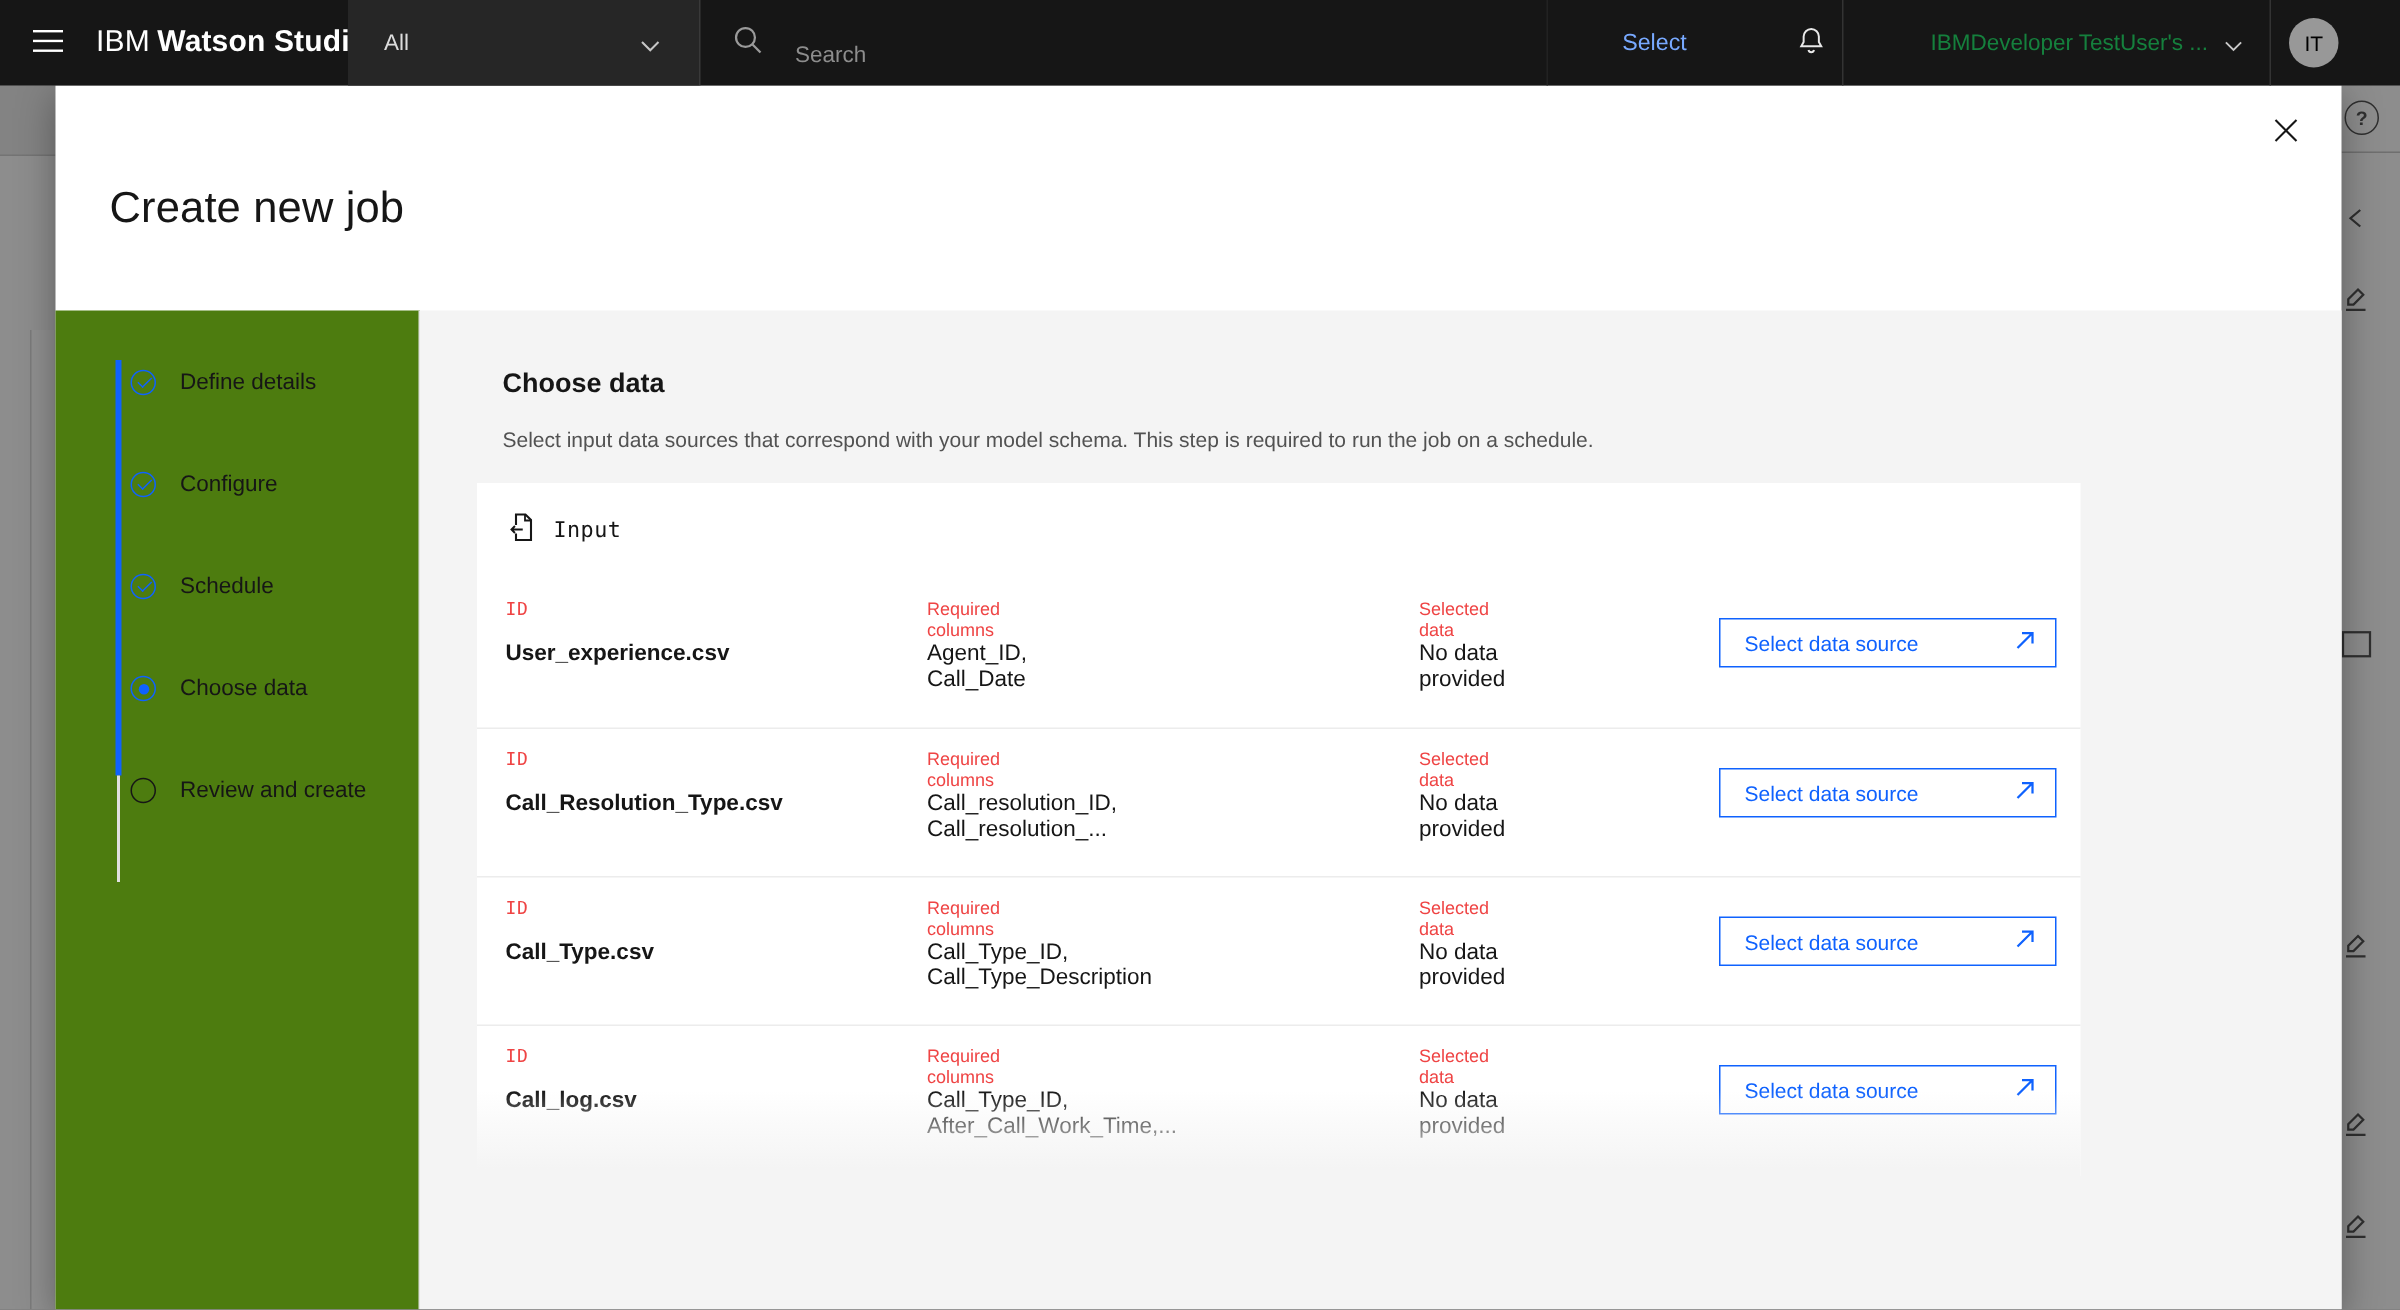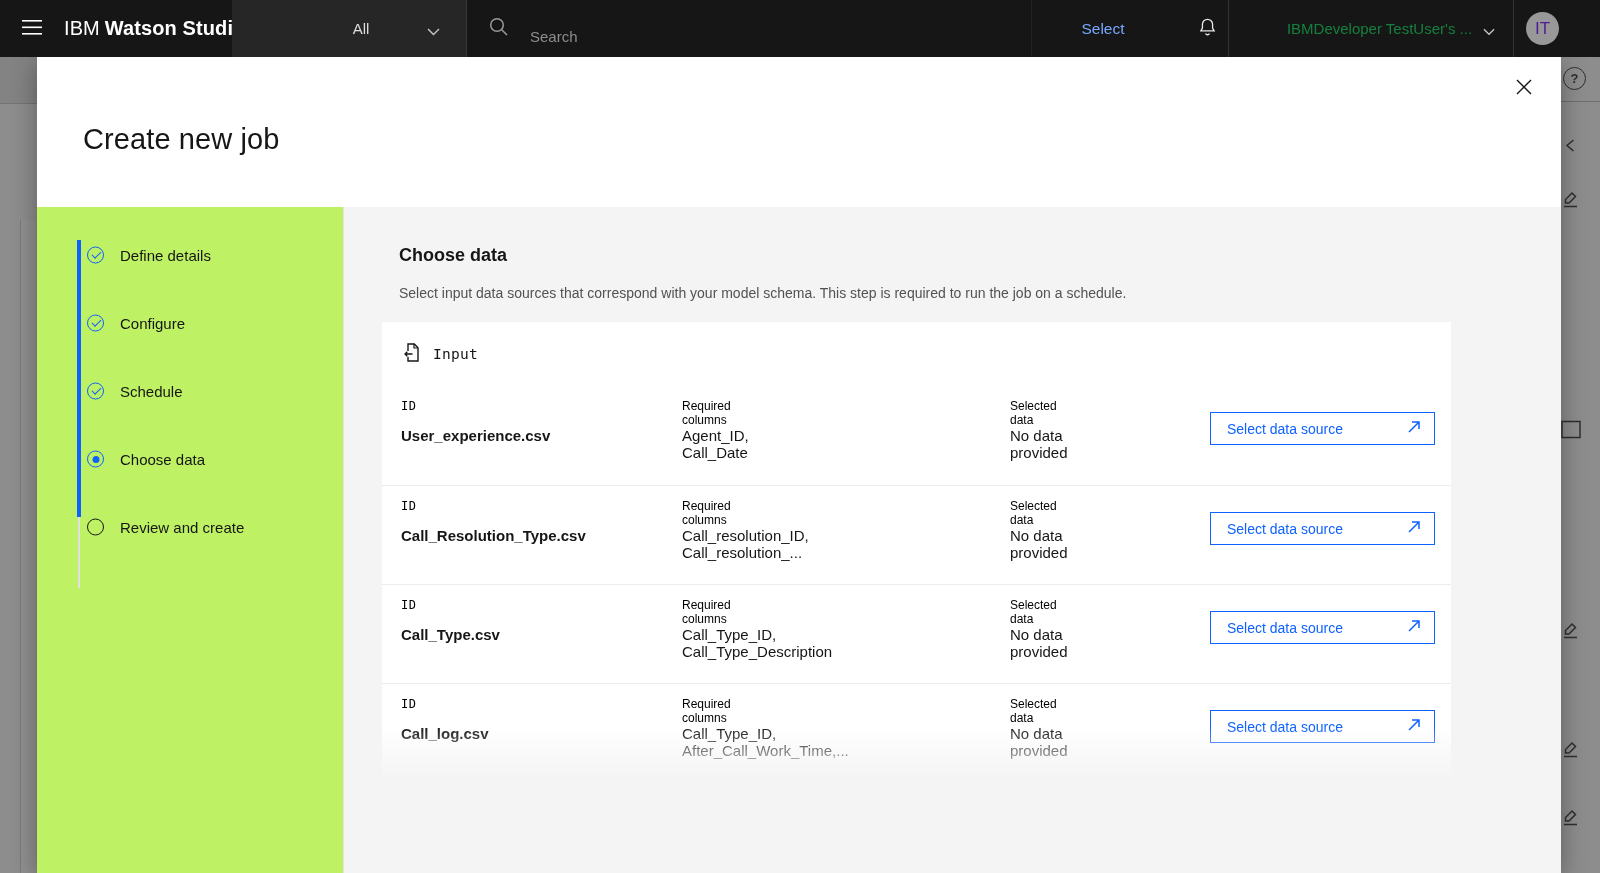--- a/index.html
+++ b/index.html
@@ -6,51 +6,51 @@
   html,body { background:#555; }
   body { font-family:"Liberation Sans", sans-serif; }
   .stage{ position:relative; width:1600px; height:873px; overflow:hidden; background:#8d8d8d; margin:0 auto; }
 
   
   .topbar{ position:absolute; left:0; top:0; width:1600px; height:57px; background:#161616; z-index:40; }
   .hamburger{ position:absolute; left:12px; top:0; width:40px; height:57px; background:none; border:none; cursor:pointer; display:flex; align-items:center; justify-content:center; }
   .brand{ position:absolute; left:64px; top:0; height:57px; line-height:57px; color:#fff; font-size:20px; letter-spacing:.1px; }
   .brand .light{ font-weight:400; }
   .brand .bold{ font-weight:700; margin-left:5px; }
-  .scope{ position:absolute; left:232px; top:0; width:234px; height:57px; background:#262626; border:none; color:#dcdcdc; text-align:center; font-size:15px; padding-left:24px; cursor:pointer; }
+  .scope{ position:absolute; left:232px; top:0; width:234px; height:57px; background:#262626; border:none; color:#dcdcdc; text-align:left; font-size:15px; padding-left:24px; cursor:pointer; }
   .scope .chev{ position:absolute; right:26px; top:22px; }
   .searchbar{ position:absolute; left:466px; top:0; width:566px; height:57px; border-left:1px solid #393939; border-right:1px solid #222; display:flex; align-items:center; }
   .searchbar .mag{ margin-left:22px; }
   .searchbar .ph{ margin-left:22px; color:#8d8d8d; font-size:15px;margin-top:16px; }
   .upgrade{ position:absolute; left:1048px; top:0; height:57px; width:110px; background:none; border:none; color:#78a9ff; font-size:15.5px; cursor:pointer; }
   .bellbtn{ position:absolute; left:1186px; top:0; width:42px; height:57px; background:none; border:none; cursor:pointer; display:flex; align-items:center; justify-content:center; }
   .hdr-div{ position:absolute; top:0; width:1px; height:57px; background:#333; }
   .account{ position:absolute; left:1229px; top:0; width:284px; height:57px; background:none; border:none; color:#15803d; font-size:15px; text-align:center; padding-left:17px; cursor:pointer; }
   .account .chev{ position:absolute; right:18px; top:22px; }
   .avatarwrap{ position:absolute; left:1513px; top:0; width:87px; height:57px; border-left:1px solid #333; display:flex; align-items:center; cursor:pointer; background:none; border-top:none;border-right:none;border-bottom:none; }
-  .avatar{ width:33px; height:33px; margin-left:12px; border-radius:50%; background:#989898; color:#4c1d95; font-size:17px; display:flex; align-items:center; justify-content:center; }
+  .avatar{ width:33px; height:33px; margin-left:12px; border-radius:50%; background:#989898; color:#000000; font-size:14px; display:flex; align-items:center; justify-content:center; }
 
   
   .strip{ position:absolute; top:57px; height:816px; background:#8d8d8d; z-index:10; }
   .strip-left{ left:0; width:37px; }
   .strip-left .subhdr{ position:absolute; left:0; top:0; width:100%; height:47px; background:#838383; border-bottom:1px solid #747474; }
   .strip-left .panel-edge{ position:absolute; left:20px; top:163px; bottom:0; width:16px; background:#909090; border-left:1px solid #7b7b7b; }
   .strip-right{ left:1561px; width:39px; }
   .strip-right .subhdr{ position:absolute; left:0; top:0; width:100%; height:45px; border-bottom:1px solid #6f6f6f; }
   .rail-icon{ position:absolute; color:#2f2f2f; }
   .help-badge{ left:2px; top:10px; width:23px; height:23px; border:1.6px solid #2f2f2f; border-radius:50%; font-size:13px; font-weight:700; display:flex; align-items:center; justify-content:center; }
 
   
   .modal{ position:absolute; left:37px; top:57px; width:1524px; height:816px; background:#fff; z-index:30; box-shadow:0 6px 24px rgba(0,0,0,.35); }
-  .modal-title{ position:absolute; left:46px; top:66px; font-size:29px; font-weight:400; color:#161616; letter-spacing:.1px; }
+  .modal-title{ position:absolute; left:36px; top:66px; font-size:29px; font-weight:400; color:#161616; letter-spacing:.1px; }
   .close-btn{ position:absolute; right:20px; top:14px; width:34px; height:34px; background:none; border:none; cursor:pointer; display:flex; align-items:center; justify-content:center; }
   .modal-body{ position:absolute; left:0; top:150px; right:0; bottom:0; display:flex; }
 
   
-  .steps-pane{ position:relative; width:307px; background:#bef264; border-right:1px solid #e3e3e3; }
+  .steps-pane{ position:relative; width:243px; background:#4d7c0f; border-right:1px solid #e3e3e3; }
   .bar-blue{ position:absolute; left:40px; top:33px; width:4px; height:277px; background:#0f62fe; }
   .bar-gray{ position:absolute; left:41px; top:310px; width:2px; height:71px; background:#e0e0e0; }
   .steps{ position:absolute; left:0; top:14px; right:0; list-style:none; }
   .step{ position:relative; height:68px; cursor:pointer; }
   .marker{ position:absolute; left:50px; top:50%; transform:translateY(-50%); width:17px; height:17px; border-radius:50%; }
   .step-complete .marker{ border:1.6px solid #0f62fe; }
   .step-complete .marker::after{ content:""; position:absolute; left:3.6px; top:4px; width:7.5px; height:3.8px; border-left:1.7px solid #0f62fe; border-bottom:1.7px solid #0f62fe; transform:rotate(-45deg); }
   .step-current .marker{ border:1.6px solid #0f62fe; }
   .step-current .marker::after{ content:""; position:absolute; left:50%; top:50%; width:7px; height:7px; border-radius:50%; background:#0f62fe; transform:translate(-50%,-50%); }
   .step-incomplete .marker{ border:1.6px solid #161616; }
@@ -61,21 +61,21 @@
   .content-heading{ position:absolute; left:55px; top:38px; font-size:18px; font-weight:700; color:#161616; }
   .content-desc{ position:absolute; left:55px; top:78px; font-size:14px; color:#525252; }
 
   .input-card{ position:absolute; left:38px; top:115px; width:1069px; height:462px; background:#fff; }
   .input-card::after{ content:""; position:absolute; left:0; right:0; bottom:-1px; height:58px; background:linear-gradient(to bottom, rgba(244,244,244,0), #f4f4f4 90%); pointer-events:none; }
   .card-head{ height:64px; display:flex; align-items:center; padding-left:21px; }
   .card-head .ttl{ margin-left:12px; font-family:"DejaVu Sans Mono", monospace; font-size:14.5px; color:#161616; letter-spacing:.3px; }
   .rows{ }
   .row{ position:relative; height:99px; }
   .row + .row{ border-top:1px solid #ececec; }
-  .lbl{ position:absolute; top:13px; font-size:12px; color:#000000; }
+  .lbl{ position:absolute; top:13px; font-size:12px; color:#ef4444; }
   .val{ position:absolute; top:41px; font-size:15px; color:#161616; }
   .col-id .lbl{ font-family:"DejaVu Sans Mono", monospace; letter-spacing:.5px; }
   .col-id{ left:19px; } .col-id .lbl{ left:0; } .col-id .val{ left:0; font-weight:700; }
   .col-req{ left:300px; } .col-sel{ left:628px; }
   .pos{ position:absolute; }
   .select-btn{ position:absolute; right:16px; top:26px; width:225px; height:33px; background:#fff; border:1px solid #0f62fe; color:#0f62fe; font-size:14px; font-family:"Liberation Sans",sans-serif; display:flex; align-items:center; justify-content:space-between; padding:0 13px 0 16px; cursor:pointer; }
 
   
   .footer{ position:absolute; left:913px; right:0; top:739px; bottom:0; display:flex; z-index:35; }
   .btn-back{ width:306px; background:#393939; border:none; color:#fff; font-size:15px; text-align:left; padding-left:17px; cursor:pointer; font-family:"Liberation Sans",sans-serif; }

